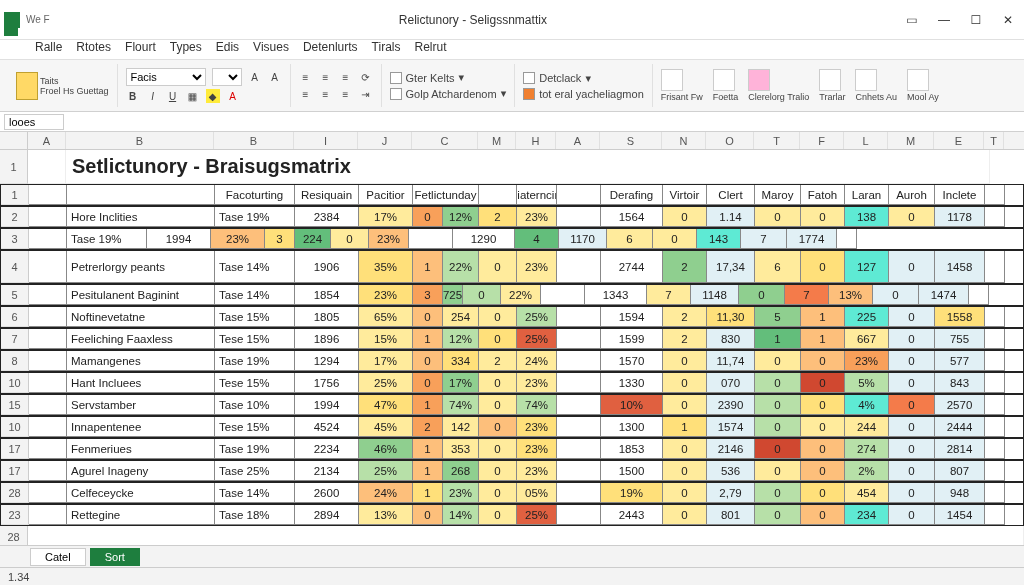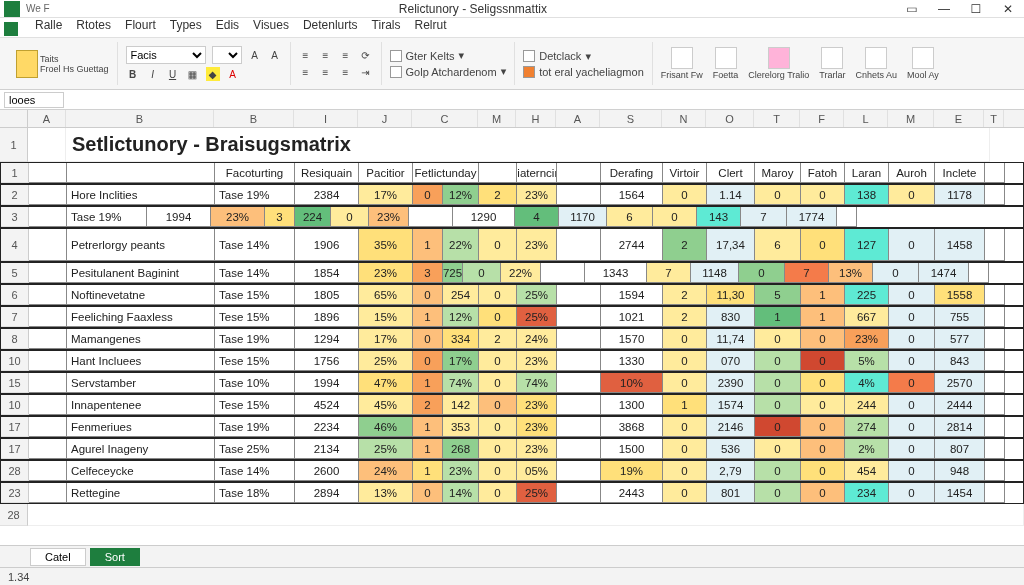--- a/index.html
+++ b/index.html
@@ -1,19 +1,19 @@
 <!DOCTYPE html>
 <html><head>
 <meta charset="utf-8">
 <style>
 * { box-sizing: border-box; margin: 0; padding: 0; }
 body { font-family: 'Segoe UI', Tahoma, sans-serif; font-size: 12px; background: #fff; width: 1024px; height: 585px; overflow: hidden; position: relative; }
 
 
-.titlebar { height: 18px; background: #fff; display: flex; align-items: center; border-bottom: 1px solid #e0e0e0; }
+.titlebar { height: 40px; background: #fff; display: flex; align-items: center; border-bottom: 1px solid #e0e0e0; }
 .titlebar .left { display: flex; align-items: center; padding-left: 4px; gap: 6px; }
 .titlebar .app-icon { width: 16px; height: 16px; background: #1e7e3e; display: inline-block; }
 .titlebar .title { flex: 1; text-align: center; font-size: 12px; color: #333; }
 .titlebar .win-controls { display: flex; gap: 0; }
 .titlebar .win-btn { width: 32px; height: 22px; display: flex; align-items: center; justify-content: center; cursor: pointer; font-size: 12px; color: #333; }
 
 
 .menubar { height: 20px; background: #fff; display: flex; align-items: flex-start; padding-left: 35px; gap: 14px; font-size: 12px; color: #333; border-bottom: 1px solid #e0e0e0; }
 .menubar span { cursor: pointer; }
 .quick-access { position: absolute; left: 4px; top: 22px; display: flex; align-items: center; gap: 2px; }
@@ -24,21 +24,21 @@
 .ribbon .group { display: flex; flex-direction: column; justify-content: center; gap: 3px; border-right: 1px solid #e0e0e0; padding-right: 8px; }
 .ribbon .group.icons { flex-direction: row; align-items: center; gap: 10px; border-right: none; }
 .ribbon .group .row { display: flex; align-items: center; gap: 6px; }
 .ribbon .paste-group { display: flex; align-items: center; gap: 2px; border-right: 1px solid #e0e0e0; padding-right: 8px; }
 .ribbon .paste-btn { width: 22px; height: 28px; background: #ffd966; border: 1px solid #c0a030; display: inline-block; }
 .ribbon .paste-label { display: flex; flex-direction: column; font-size: 9px; line-height: 10px; }
 .ribbon select, .ribbon input { font-size: 11px; height: 18px; border: 1px solid #ccc; background: #fff; }
 .ribbon .font-sel { width: 80px; }
 .ribbon .size-sel { width: 30px; }
 .ribbon .mini { width: 14px; height: 14px; display: inline-flex; align-items: center; justify-content: center; border: 1px solid transparent; cursor: pointer; font-size: 10px; }
-.ribbon .big-icon { display: flex; flex-direction: column; align-items: center; gap: 1px; font-size: 9px; line-height: 10px; cursor: pointer; }
+.ribbon .big-icon { display: flex; flex-direction: column; align-items: flex-start; gap: 1px; font-size: 9px; line-height: 10px; cursor: pointer; }
 .ribbon .big-icon .ic { width: 22px; height: 22px; border: 1px solid #ccc; background: #fff; display: inline-block; }
 .ribbon .dropdown-text { display: flex; align-items: center; gap: 4px; cursor: pointer; }
 .ribbon .dropdown-text .sq { width: 12px; height: 12px; background: #fff; border: 1px solid #999; display: inline-block; }
 
 
 .namebox-row { height: 20px; border-bottom: 1px solid #d0d0d0; display: flex; align-items: center; padding-left: 4px; }
 .namebox-row input { width: 60px; height: 16px; border: 1px solid #ccc; font-size: 11px; padding-left: 4px; }
 
 
 .col-headers { display: flex; height: 18px; background: #f3f3f3; border-bottom: 1px solid #ccc; font-size: 11px; color: #555; }
@@ -358,21 +358,21 @@
         <div class="cell wA"></div>
         <div class="cell wB left">Feeliching Faaxless</div>
         <div class="cell wB2 left">Tese  15%</div>
         <div class="cell wI">1896</div>
         <div class="cell wJ c-y1">15%</div>
         <div class="cell wC c-o1" style="width:30px">1</div>
         <div class="cell c-g3" style="width:36px">12%</div>
         <div class="cell wM c-y2">0</div>
         <div class="cell wH c-r2">25%</div>
         <div class="cell wA2"></div>
-        <div class="cell wS">1021</div>
+        <div class="cell wS">1599</div>
         <div class="cell wN c-y1">2</div>
         <div class="cell wO c-b1">830</div>
         <div class="cell wT2 c-g1">1</div>
         <div class="cell wF c-o1">1</div>
         <div class="cell wL c-y1">667</div>
         <div class="cell wM2 c-b1">0</div>
         <div class="cell wE c-b1">755</div>
         <div class="cell wT"></div>
       </div>
       <div class="grid-row tbl ">
@@ -468,21 +468,21 @@
         <div class="cell wA"></div>
         <div class="cell wB left">Fenmeriues</div>
         <div class="cell wB2 left">Tase  19%</div>
         <div class="cell wI">2234</div>
         <div class="cell wJ c-g2">46%</div>
         <div class="cell wC c-o1" style="width:30px">1</div>
         <div class="cell c-y1" style="width:36px">353</div>
         <div class="cell wM c-y1">0</div>
         <div class="cell wH c-y2">23%</div>
         <div class="cell wA2"></div>
-        <div class="cell wS">3868</div>
+        <div class="cell wS">1853</div>
         <div class="cell wN c-y1">0</div>
         <div class="cell wO c-b1">2146</div>
         <div class="cell wT2 c-r3">0</div>
         <div class="cell wF c-o1">0</div>
         <div class="cell wL c-g3">274</div>
         <div class="cell wM2 c-b1">0</div>
         <div class="cell wE c-b1">2814</div>
         <div class="cell wT"></div>
       </div>
       <div class="grid-row tbl ">

